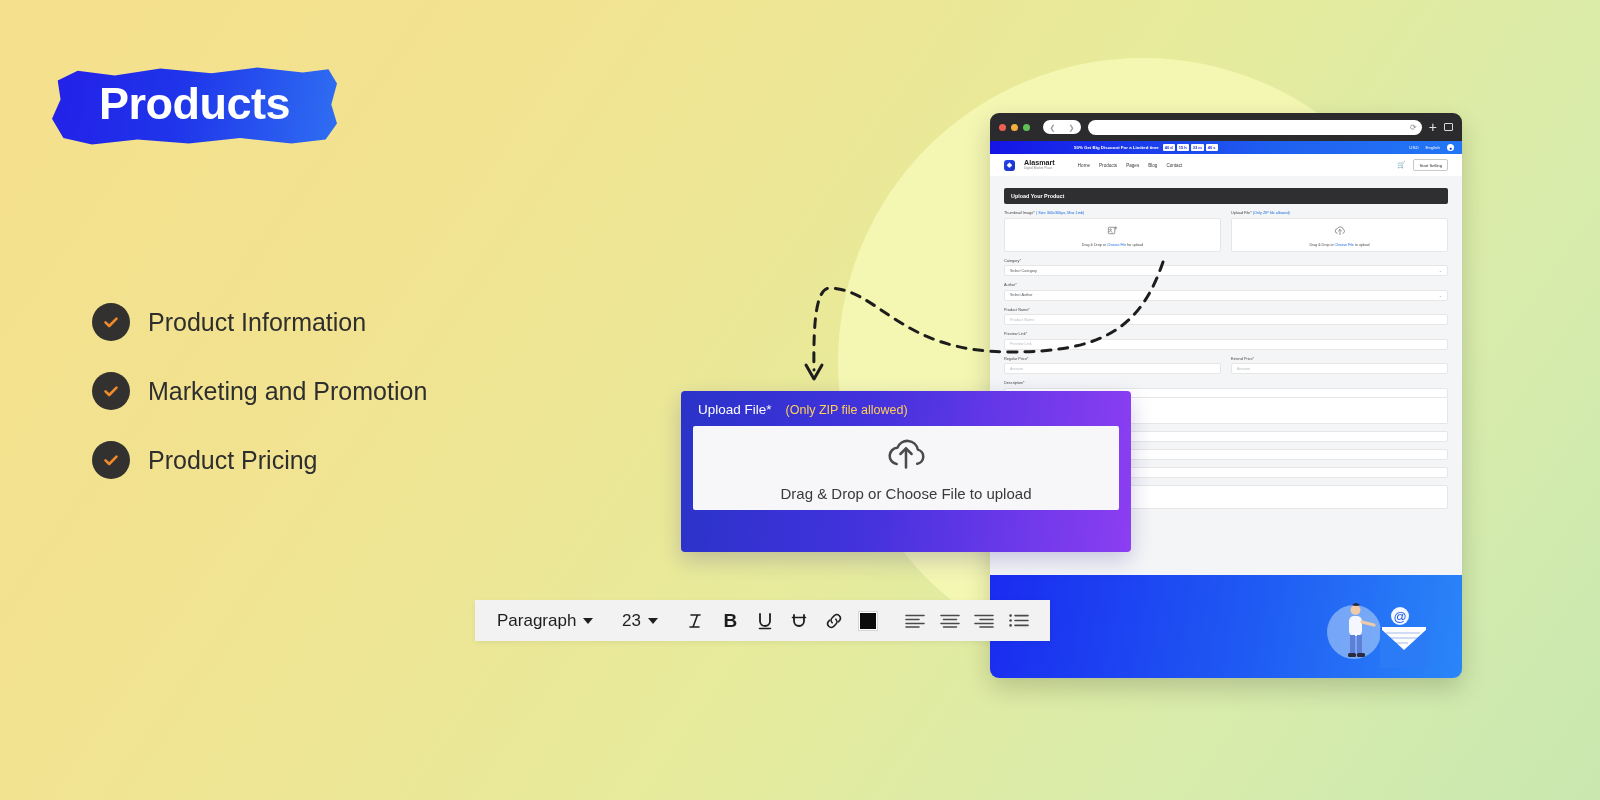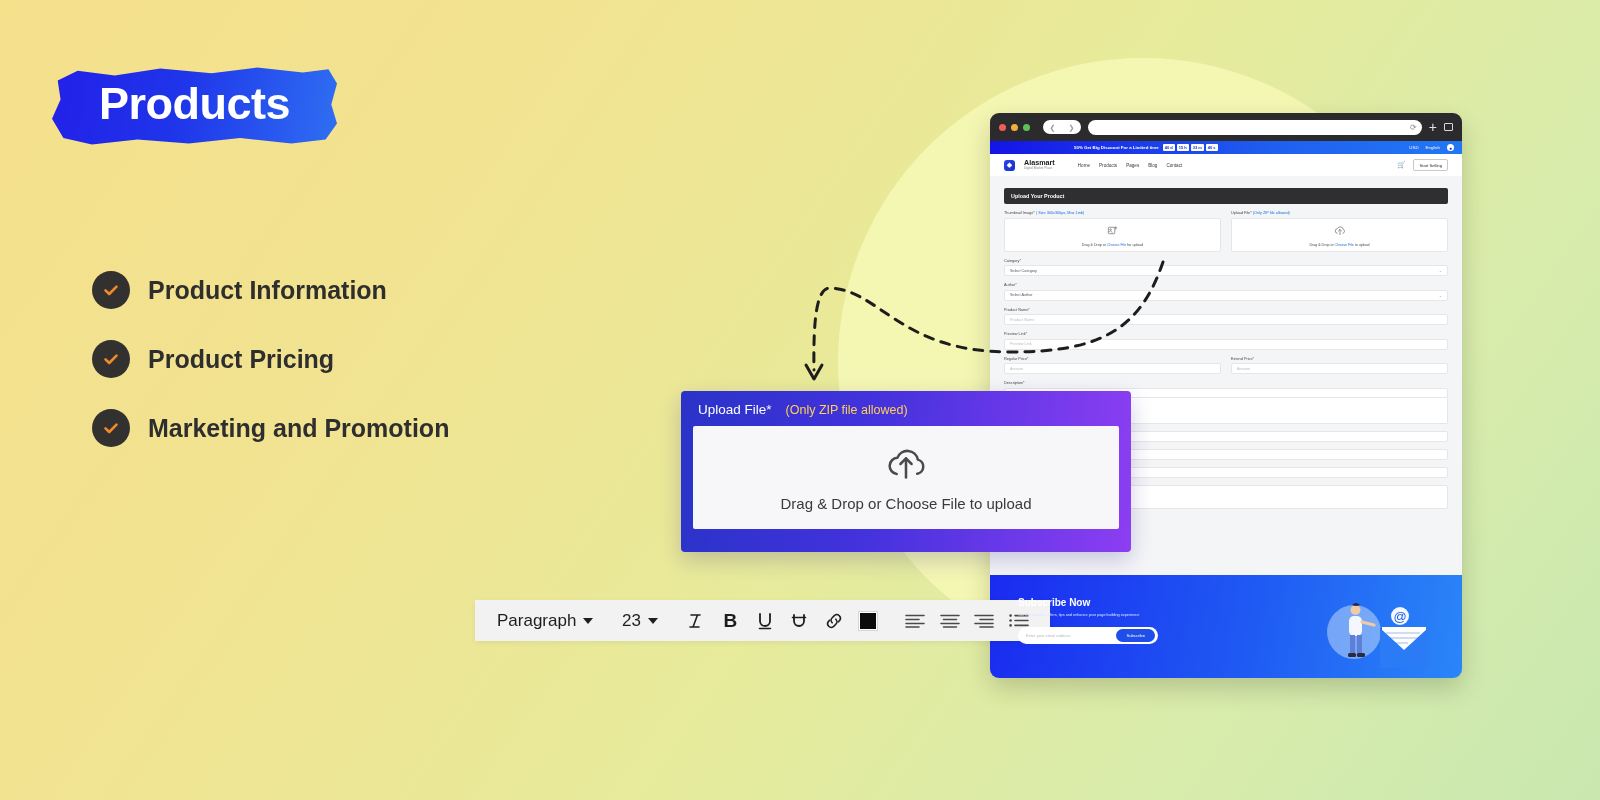--- a/index.html
+++ b/index.html
@@ -41,21 +41,21 @@
     color: #ffffff;
     font-size: 45px; font-weight: bold; letter-spacing: -0.5px;
     padding-bottom: 4px;
   }
   .page-title {
     position: absolute; left: 94px; top: 168px;
     font-size: 42px; font-weight: bold;
     color: #2e2e2e; letter-spacing: -0.5px;
   }
 
-  .checklist { position: absolute; left: 92px; top: 270px; font-weight: bold; }
+  .checklist { position: absolute; left: 92px; top: 302px; }
   .check-row {
     display: flex; align-items: center;
     height: 40px; margin-bottom: 29px;
   }
   .check-circle {
     width: 38px; height: 38px; border-radius: 50%;
     background: #33312f;
     display: flex; align-items: center; justify-content: center;
     flex: none;
   }
@@ -222,21 +222,21 @@
     border-radius: 4px;
     box-shadow: 0 8px 22px rgba(40,30,140,.22);
   }
   .callout-hdr {
     display: flex; align-items: center; gap: 14px;
     padding: 11px 0 9px 17px;
   }
   .callout-hdr .t1 { color: #fff; font-size: 13.5px; }
   .callout-hdr .t2 { color: #ffd054; font-size: 12.5px; }
   .callout-drop {
-    margin: 0 12px; height: 103px;
+    margin: 0 12px; height: 84px;
     background: #f7f7f9; border-radius: 2px;
     display: flex; flex-direction: column;
     align-items: center; justify-content: center; gap: 9px;
   }
   .callout-drop .txt { font-size: 15px; color: #3a3a3a; }
 
   
   .toolbar {
     position: absolute; left: 475px; top: 600px;
     height: 41px; width: 575px;
@@ -286,29 +286,29 @@
           </svg>
         </div>
         <div class="check-label">Product Information</div>
       </div>
       <div class="check-row">
         <div class="check-circle">
           <svg width="20" height="20" viewBox="0 0 20 20">
             <path d="M4.5 10.4 L8.2 14 L15.5 6.6" fill="none" stroke="#f08a2b" stroke-width="2.6" stroke-linecap="round" stroke-linejoin="round"></path>
           </svg>
         </div>
-        <div class="check-label">Product Pricing</div>
+        <div class="check-label">Marketing and Promotion</div>
       </div>
       <div class="check-row">
         <div class="check-circle">
           <svg width="20" height="20" viewBox="0 0 20 20">
             <path d="M4.5 10.4 L8.2 14 L15.5 6.6" fill="none" stroke="#f08a2b" stroke-width="2.6" stroke-linecap="round" stroke-linejoin="round"></path>
           </svg>
         </div>
-        <div class="check-label">Marketing and Promotion</div>
+        <div class="check-label">Product Pricing</div>
       </div>
     </div>
   </div>
 
   <div class="browser">
 
     <div class="chrome-bar">
       <div class="dots">
         <div class="dot r"></div>
         <div class="dot y"></div>
@@ -460,28 +460,20 @@
         <div class="editor-area"></div>
 
         <div class="blank-field"></div>
         <div class="blank-field"></div>
         <div class="blank-field"></div>
         <div class="blank-field tall"></div>
         <div class="submit-btn"></div>
       </div>
 
       <div class="subscribe">
-        <div class="sub-inner">
-          <div class="sub-title">Subscribe Now</div>
-          <div class="sub-sub">Get the updates, offers, tips and enhance your page building experience</div>
-          <div class="sub-form">
-            <span class="ph">Enter your email address</span>
-            <span class="sub-btn">Subscribe</span>
-          </div>
-        </div>
         <svg class="sub-art" width="120" height="78" viewBox="0 0 120 78">
           <circle cx="38" cy="38" r="27" fill="#bcd7f7" opacity="0.55"></circle>
           <rect x="33" y="22" width="13" height="20" rx="5" fill="#f4f7ff"></rect>
           <circle cx="39.5" cy="16" r="5" fill="#f0c9a8"></circle>
           <path d="M36 11 q4 -4 8 0 q-4 2 -8 0z" fill="#2b2b3d"></path>
           <rect x="34" y="41" width="5" height="19" fill="#5f7fd6"></rect>
           <rect x="41" y="41" width="5" height="19" fill="#5f7fd6"></rect>
           <rect x="32" y="59" width="8" height="4" rx="1.5" fill="#2b2b3d"></rect>
           <rect x="41" y="59" width="8" height="4" rx="1.5" fill="#2b2b3d"></rect>
           <path d="M46 28 l12 3" stroke="#f0c9a8" stroke-width="3.2" stroke-linecap="round"></path>

